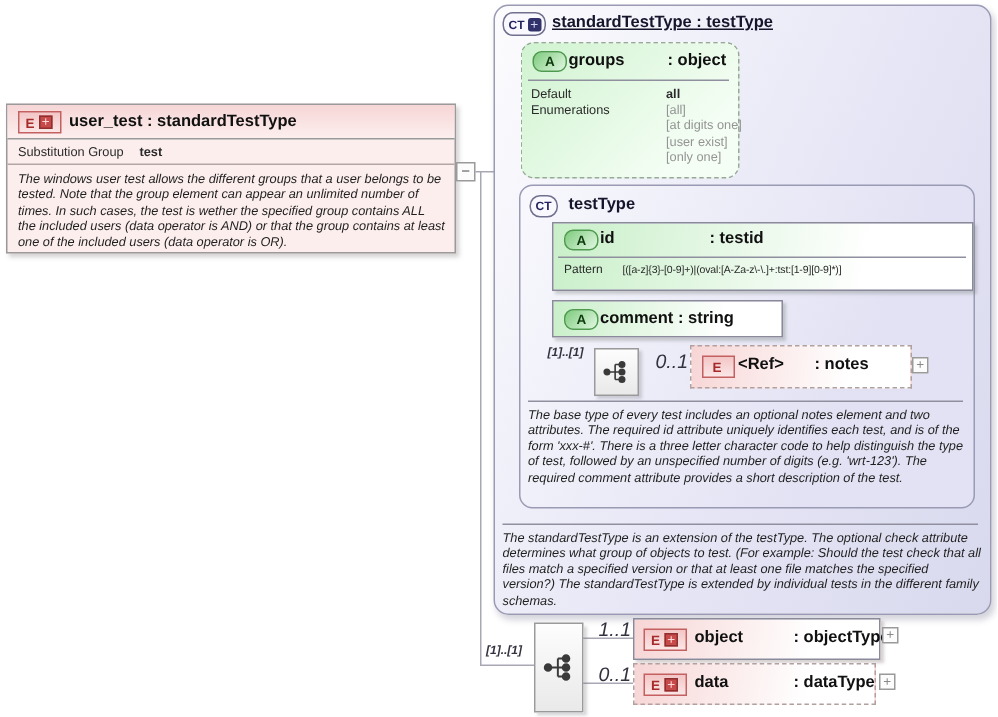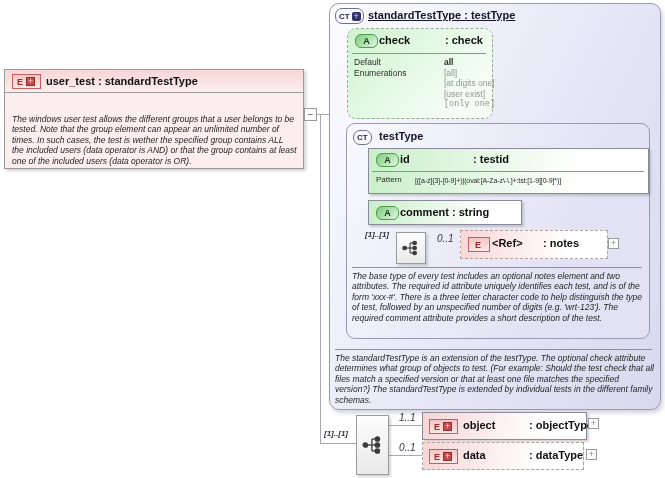--- a/index.html
+++ b/index.html
@@ -22,21 +22,21 @@
   .elembox{background:linear-gradient(100deg,#f7d5d5 0%,#ffffff 72%);}
   .solidel{border:1px solid #8a8a9a;box-shadow:2px 2px 2px rgba(140,120,120,.35);}
   .dashedel{border:1px dashed #b0a0a0;}
   .seqbox{background:linear-gradient(#fdfdfd,#e9e9e9);border:1px solid #9a9a9a;
       box-shadow:2px 2px 2px rgba(120,120,130,.3);display:flex;align-items:center;justify-content:center;}
   
   .t-title{font-weight:bold;font-size:11px;color:#14142b;white-space:nowrap;}
   .t-name{font-weight:bold;font-size:11px;color:#101010;white-space:nowrap;}
   .t-desc{font-style:italic;font-size:8.5px;line-height:10.4px;color:#1f1f1f;}
   .t-lab{font-size:8.5px;color:#2a2a2a;white-space:nowrap;}
-  .t-card{font-style:italic;font-size:10px;color:#33333f;white-space:nowrap;}
+  .t-card{font-style:italic;font-size:13px;color:#33333f;white-space:nowrap;}
   .t-cardb{font-style:italic;font-weight:bold;font-size:8px;color:#33333f;white-space:nowrap;}
   .t-enum{font-size:8.5px;color:#949494;white-space:nowrap;}
   .t-pat{font-size:7px;color:#2a2a2a;white-space:nowrap;letter-spacing:-0.1px;}
   .sep{position:absolute;height:1px;background:#8f8f9f;}
   
   .ic-e{position:absolute;display:flex;align-items:center;border:1px solid #c46060;
         background:linear-gradient(#f3c6c6,#fbe6e6);}
   .ic-e .l{color:#a62a2a;font-weight:bold;font-size:9px;margin-left:4px;}
   .ic-e .p{width:9px;height:9px;margin-left:3px;background:#c64a4a;border:1px solid #8f2f2f;
         color:#ffd9d9;font-size:9px;line-height:7px;text-align:center;box-sizing:border-box;}
@@ -71,49 +71,53 @@
   <div class="line" style="left:387px;top:455px;width:35px;height:1px;"></div>
 
   <div class="abs elem-left" style="left:4px;top:69px;width:298px;height:98px;">
     <div class="hdr">
       <span class="ic-e" style="left:7px;top:4px;width:27px;height:13px;">
         <span class="l">E</span>
         <span class="p">+</span>
       </span>
       <span class="abs t-name" style="left:41px;top:5px;">user_test : standardTestType</span>
     </div>
+    <div class="abs" style="left:0;top:23px;width:298px;height:16px;border-bottom:1px solid #b5a5a5;">
+      <span class="abs t-lab" style="left:7px;top:3px;">Substitution Group</span>
+      <span class="abs t-lab" style="left:88px;top:3px;font-weight:bold;font-style:normal;">test</span>
+    </div>
     <div class="abs t-desc" style="left:7px;top:44px;width:285px;">The windows user test allows the different groups that a user belongs to be tested.  Note that the group element can appear an unlimited number of times.  In such cases, the test is wether the specified group contains ALL the included users (data operator is AND) or that the group contains at least one of the included users (data operator is OR).</div>
   </div>
 
   <div class="btn" style="left:304px;top:108px;width:13px;height:13px;font-size:10px;line-height:11px;">
     <span>−</span>
   </div>
 
   <div class="abs bigbox" style="left:329px;top:3px;width:330px;height:405px;">
     <span class="ic-ct" style="left:5px;top:4px;height:14px;">
       <span class="l">CT</span>
       <span class="p">+</span>
     </span>
     <span class="abs t-title" style="left:38px;top:5px;text-decoration:underline;">standardTestType : testType</span>
   </div>
 
   <div class="abs checkbox" style="left:347px;top:28px;width:144px;height:89px;">
     <span class="ic-a" style="left:7px;top:5px;width:21px;height:12px;">
       <span>A</span>
     </span>
-    <span class="abs t-name" style="left:31px;top:5px;">check</span>
-    <span class="abs t-name" style="left:97px;top:5px;">: check</span>
+    <span class="abs t-name" style="left:31px;top:5px;">groups</span>
+    <span class="abs t-name" style="left:97px;top:5px;">: object</span>
     <div class="sep" style="left:4px;top:24px;width:134px;"></div>
     <span class="abs t-lab" style="left:6px;top:28px;">Default</span>
     <span class="abs t-lab" style="left:96px;top:28px;font-weight:bold;font-style:normal;">all</span>
     <span class="abs t-lab" style="left:6px;top:38.5px;">Enumerations</span>
     <span class="abs t-enum" style="left:96px;top:38.5px;">[all]</span>
     <span class="abs t-enum" style="left:96px;top:49px;">[at digits one]</span>
     <span class="abs t-enum" style="left:96px;top:59.5px;">[user exist]</span>
-    <span class="abs t-enum" style="left:96px;top:70px;font-family:Liberation Mono, monospace;">[only one]</span>
+    <span class="abs t-enum" style="left:96px;top:70px;">[only one]</span>
   </div>
 
   <div class="abs ttbox" style="left:346px;top:123px;width:302px;height:214px;">
     <span class="ic-ct" style="left:6px;top:6px;height:13px;">
       <span class="l" style="margin-right:3px;">CT</span>
     </span>
     <span class="abs t-title" style="left:32px;top:6px;">testType</span>
   </div>
 
   <div class="abs attrbox" style="left:368px;top:148px;width:279px;height:44px;">

